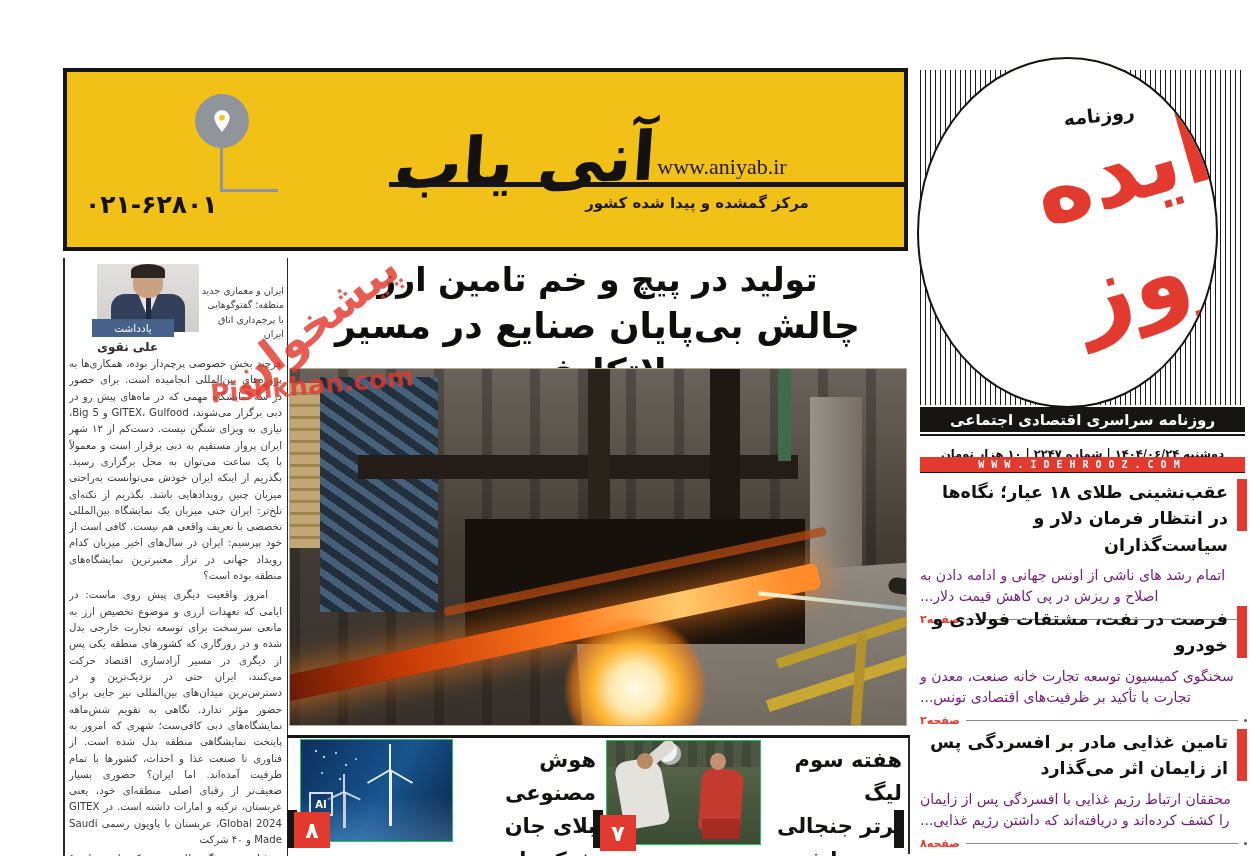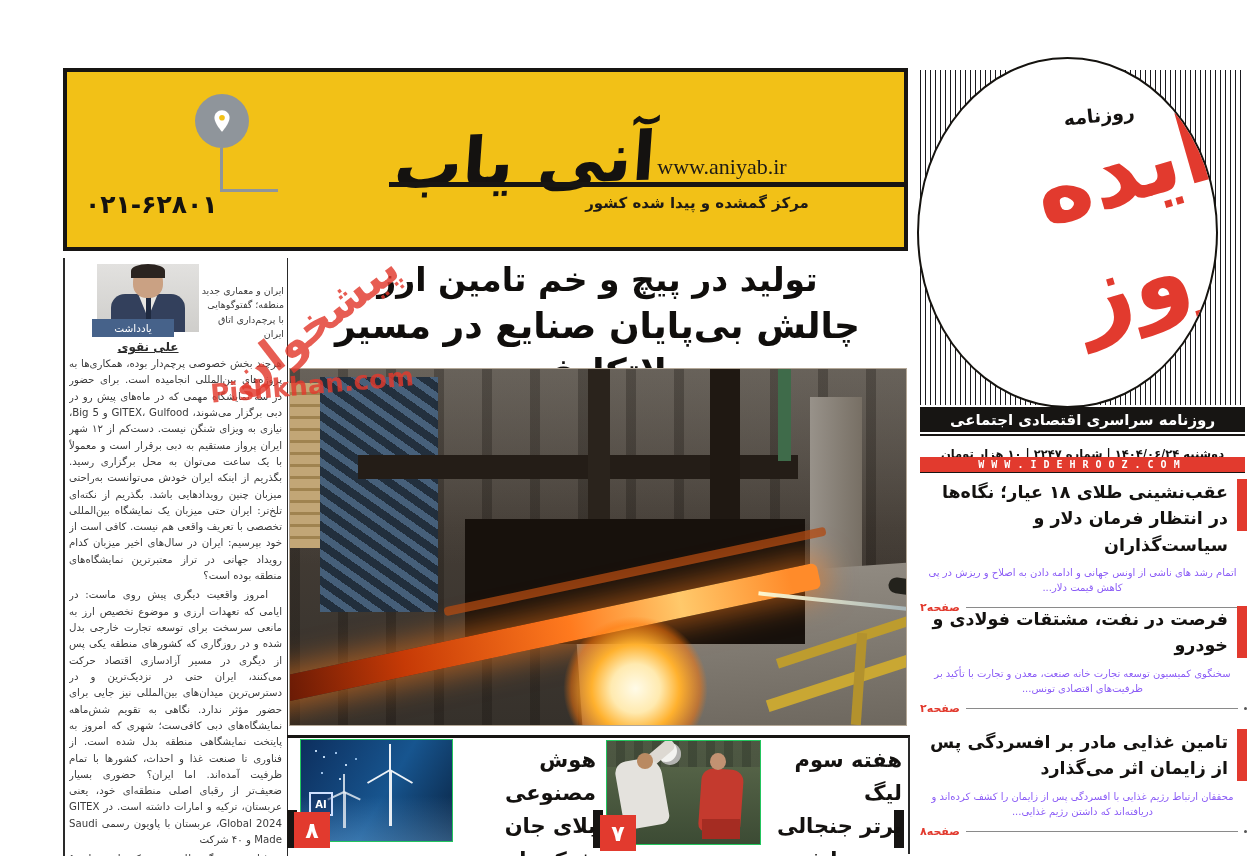--- a/index.html
+++ b/index.html
@@ -46,22 +46,22 @@
     background:#e23a2e; color:#fff; display:flex; align-items:center; justify-content:center;
     font-family:"DejaVu Sans Mono", monospace; font-size:10px; font-weight:bold;
     letter-spacing:7px; direction:ltr; }
 
   
   .side-article { position:absolute; left:920px; width:327px; }
   .side-head { display:flex; direction:rtl; }
   .side-redbar { width:10px; height:52px; background:#e23a2e; margin-left:9px; flex:0 0 auto; }
   .side-title { flex:1; font-size:17.5px; font-weight:bold; color:#141210;
     line-height:1.5; text-align:right; direction:rtl; }
-  .side-excerpt { margin-top:7px; font-size:10px; color:#8b5cf6; line-height:1.55;
-    text-align:center; direction:rtl; padding-right:2px; }
+  .side-excerpt { margin-top:7px; font-size:14px; color:#701a75; line-height:1.55;
+    text-align:left; direction:rtl; padding-right:2px; }
   .pagelink { margin-top:5px; display:flex; align-items:center; gap:6px; direction:ltr; }
   .pl-label { color:#e23a2e; font-size:11px; font-weight:bold; direction:rtl; }
   .pl-line { flex:1; height:1px; background:#8a8a8a; }
   .pl-dot { width:3px; height:3px; border-radius:50%; background:#555; }
 
   
   .lead { position:absolute; left:287px; top:258px; width:621px; text-align:center; direction:rtl; }
   .lead-l1 { font-size:33px; font-weight:bold; color:#100e0c; line-height:1.35; }
   .lead-l2 { font-size:36px; font-weight:bold; color:#100e0c; line-height:1.3; }
 
@@ -121,22 +121,22 @@
   .np-shirt { position:absolute; left:42px; top:32px; width:18px; height:22px;
     background:#e8e6e2; clip-path:polygon(50% 100%,0 0,100% 0); }
   .np-tie { position:absolute; left:49px; top:33px; width:5px; height:24px; background:#1f2a40; }
   .np-head { position:absolute; left:36px; top:4px; width:30px; height:30px;
     background:#caa183; border-radius:45%; }
   .np-hair { position:absolute; left:34px; top:0px; width:34px; height:14px;
     background:#2b2420; border-radius:50% 50% 0 0; }
   .note-label { position:absolute; left:-5px; bottom:-5px; width:82px; height:18px;
     background:#46628a; color:#fff; font-size:10.5px; display:flex; align-items:center;
     justify-content:center; direction:rtl; z-index:5; }
-  .note-author { position:absolute; left:97px; top:340px; width:102px; text-align:center;
-    font-size:12px; font-weight:bold; color:#2c2c2c; direction:rtl;text-decoration:underline; }
+  .note-author { position:absolute; left:97px; top:340px; width:102px; text-align:left;
+    font-size:12px; font-weight:bold; color:#2c2c2c; direction:rtl; }
   .note-body { position:absolute; left:69px; top:356px; width:213px; height:500px;
     overflow:hidden; direction:rtl; text-align:justify; font-size:10.2px;
     line-height:1.6; color:#3a3a3a; }
   .note-body p { margin-bottom:3px; }
   .note-body p.ind { text-indent:14px; }
 
   
   .bot-rule { position:absolute; left:287px; top:735px; width:623px; height:3px; background:#171513; }
   .side-vline { position:absolute; left:908px; top:737px; width:2px; height:117px; background:#2a2a2a; }
   .sep { position:absolute; width:10px; height:38px; background:#171513; }

